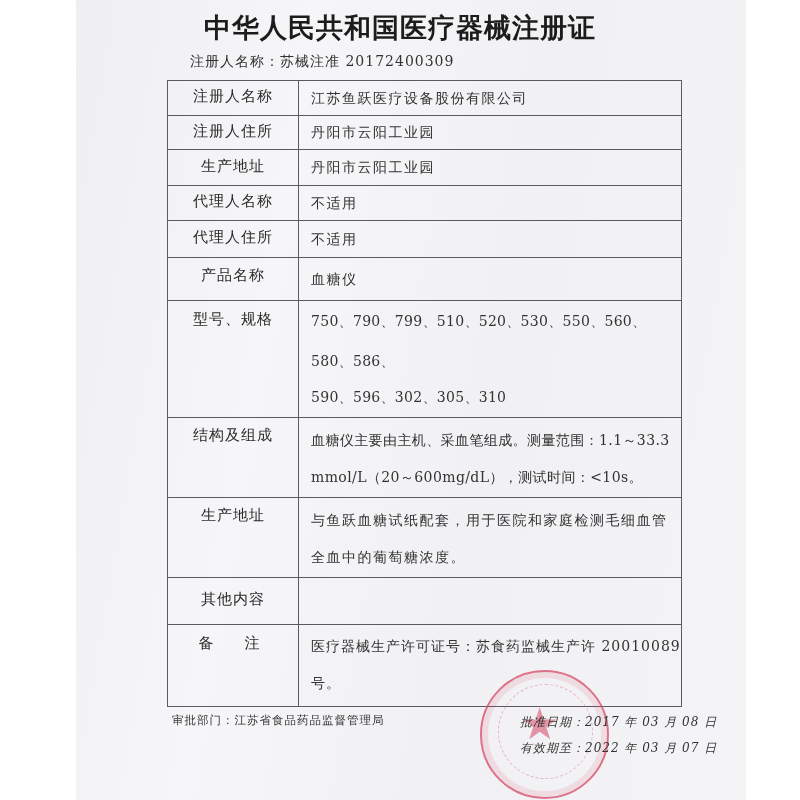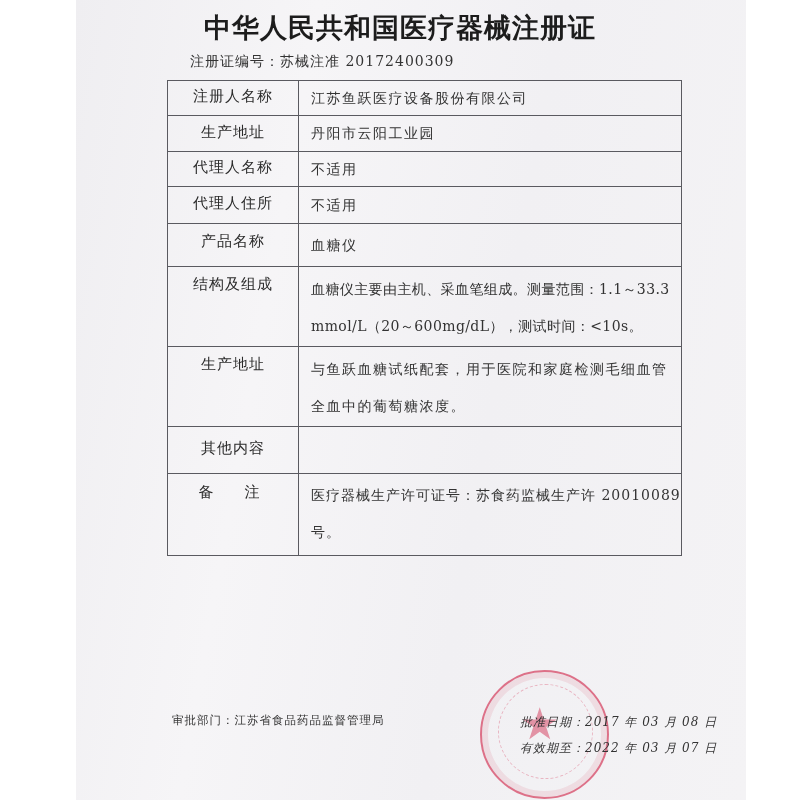--- a/index.html
+++ b/index.html
@@ -59,30 +59,36 @@
   }
 </style>
 </head>
 <body>
 
 <div class="paper"></div>
 
 <div class="title">中华人民共和国医疗器械注册证</div>
 
 <div class="regno">
-  <span>注册证编号：</span><span>苏械注准 20172400309</span>
+  <span>注册人名称：</span><span>苏械注准 20172400309</span>
 </div>
 
 <table class="cert">
   <tbody>
       <tr style="height:34px">
     <td class="lbl">
           <span style="line-height:34px">注册人名称</span>
         </td>
     <td class="val" style="line-height:34px"><span>江苏鱼跃医疗设备股份有限公司</span></td>
+  </tr>
+  <tr style="height:33px">
+    <td class="lbl">
+          <span style="line-height:33px">注册人住所</span>
+        </td>
+    <td class="val" style="line-height:33px"><span>丹阳市云阳工业园</span></td>
   </tr>
   <tr style="height:35px">
     <td class="lbl">
           <span style="line-height:35px">生产地址</span>
         </td>
     <td class="val" style="line-height:35px"><span>丹阳市云阳工业园</span></td>
   </tr>
   <tr style="height:34px">
     <td class="lbl">
           <span style="line-height:34px">代理人名称</span>
@@ -93,20 +99,29 @@
     <td class="lbl">
           <span style="line-height:36px">代理人住所</span>
         </td>
     <td class="val" style="line-height:36px"><span>不适用</span></td>
   </tr>
   <tr style="height:40px">
     <td class="lbl">
           <span style="line-height:38px">产品名称</span>
         </td>
     <td class="val" style="line-height:42px"><span>血糖仪</span></td>
+  </tr>
+  <tr style="height:78px">
+    <td class="lbl">
+          <span style="line-height:40px">型号、规格</span>
+        </td>
+    <td class="val" style="letter-spacing:0.3px">
+      <span style="display:block">750、790、799、510、520、530、550、560、580、586、</span>
+      <span style="display:block;margin-top:-4px">590、596、302、305、310</span>
+    </td>
   </tr>
   <tr style="height:80px">
     <td class="lbl">
           <span style="line-height:38px">结构及组成</span>
         </td>
     <td class="val" style="letter-spacing:0.4px">
       <span style="display:block;line-height:44px">血糖仪主要由主机、采血笔组成。测量范围：1.1～33.3</span>
       <span style="display:block;line-height:30px">mmol/L（20～600mg/dL），测试时间：&lt;10s。</span>
     </td>
   </tr>

